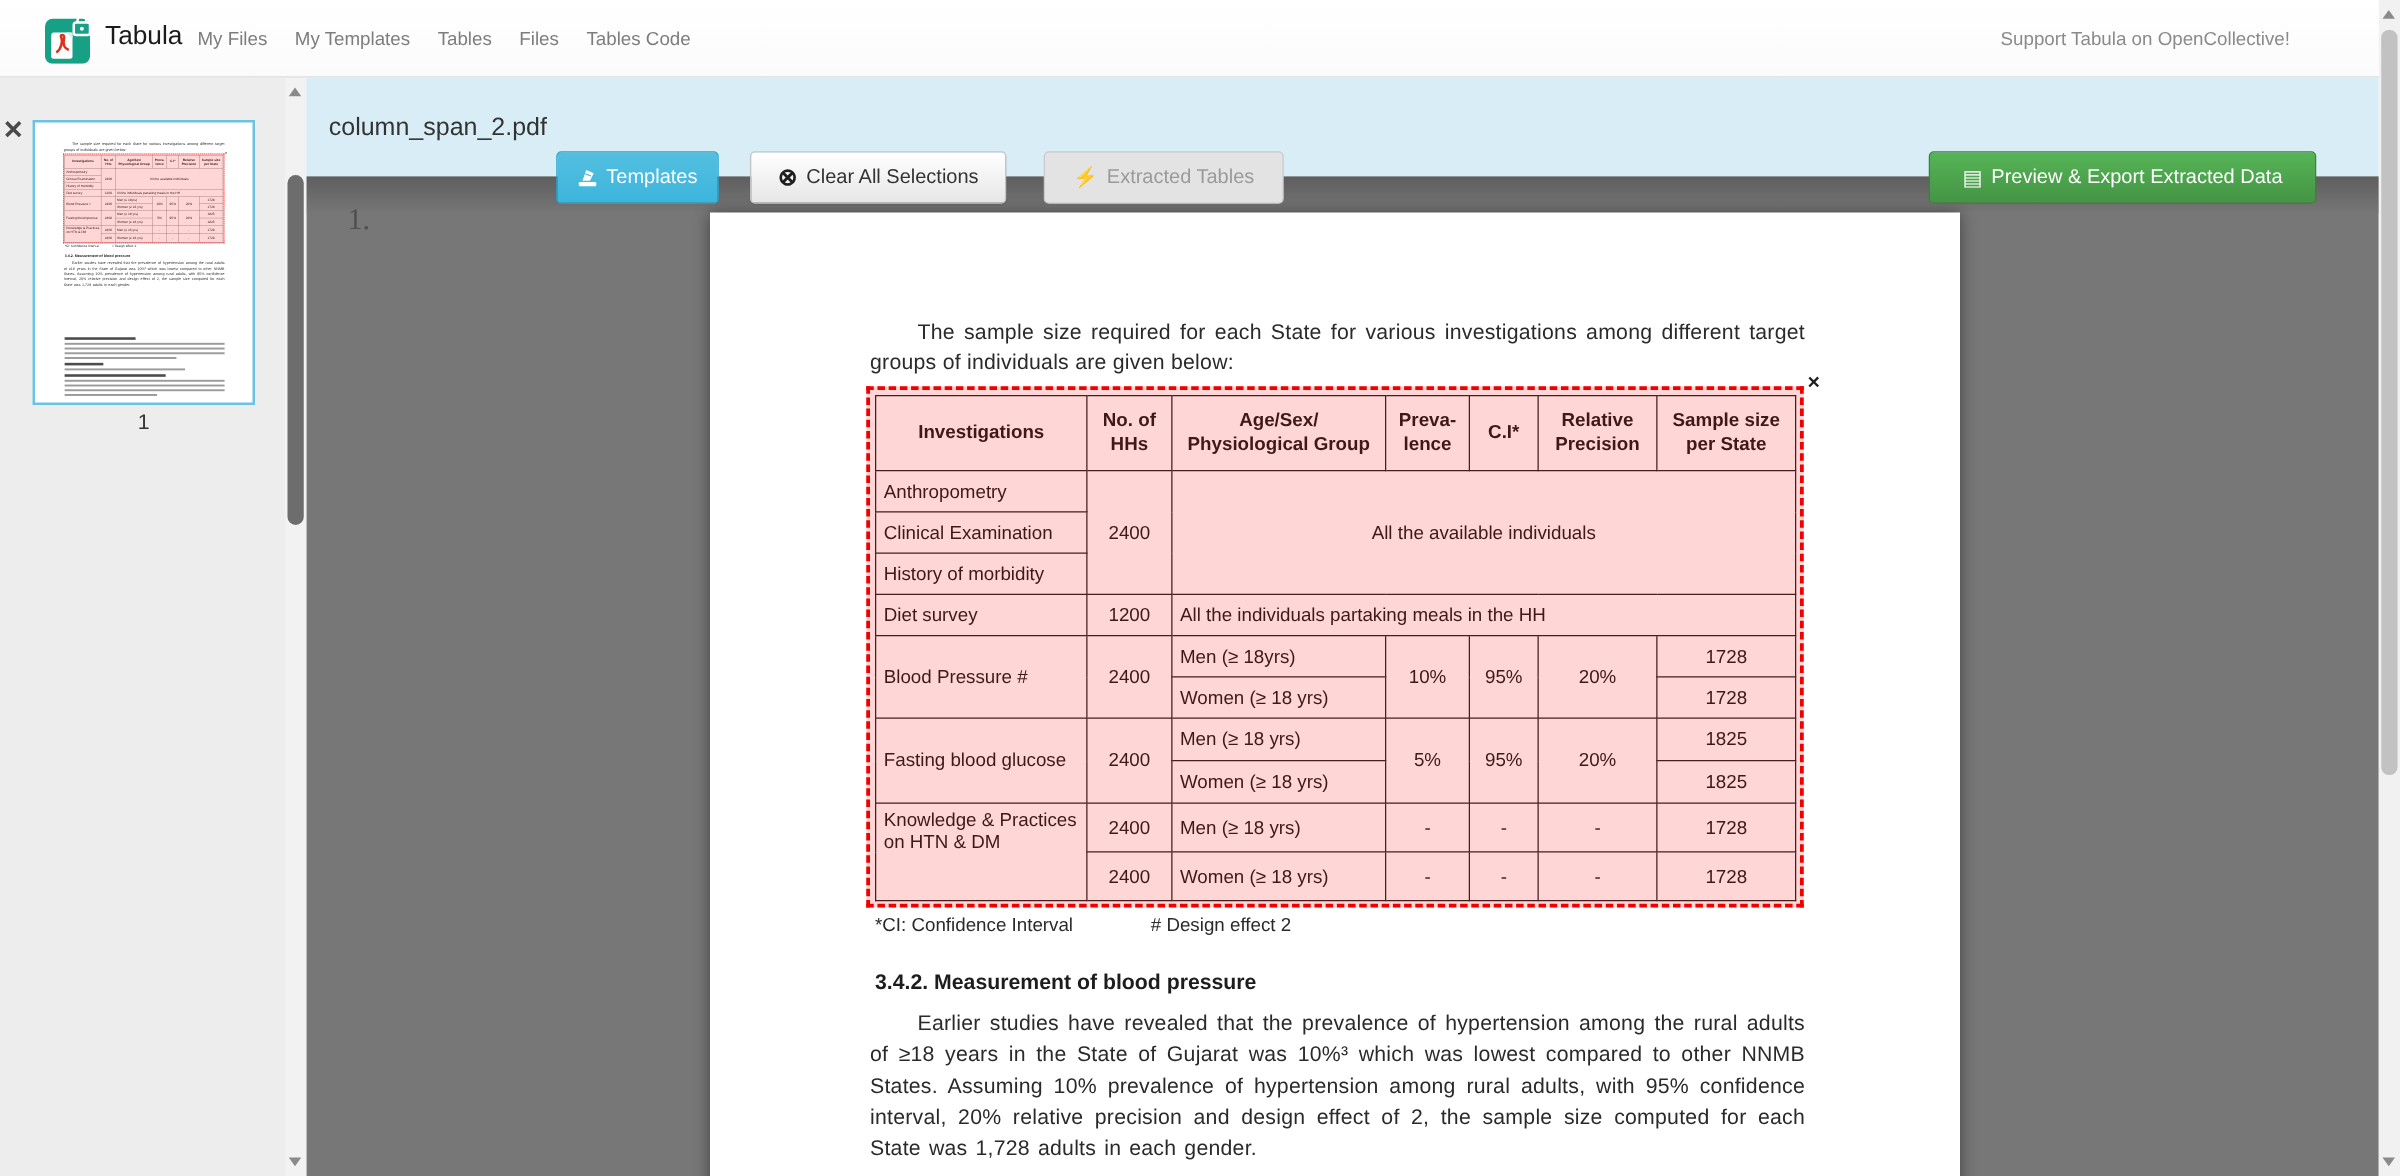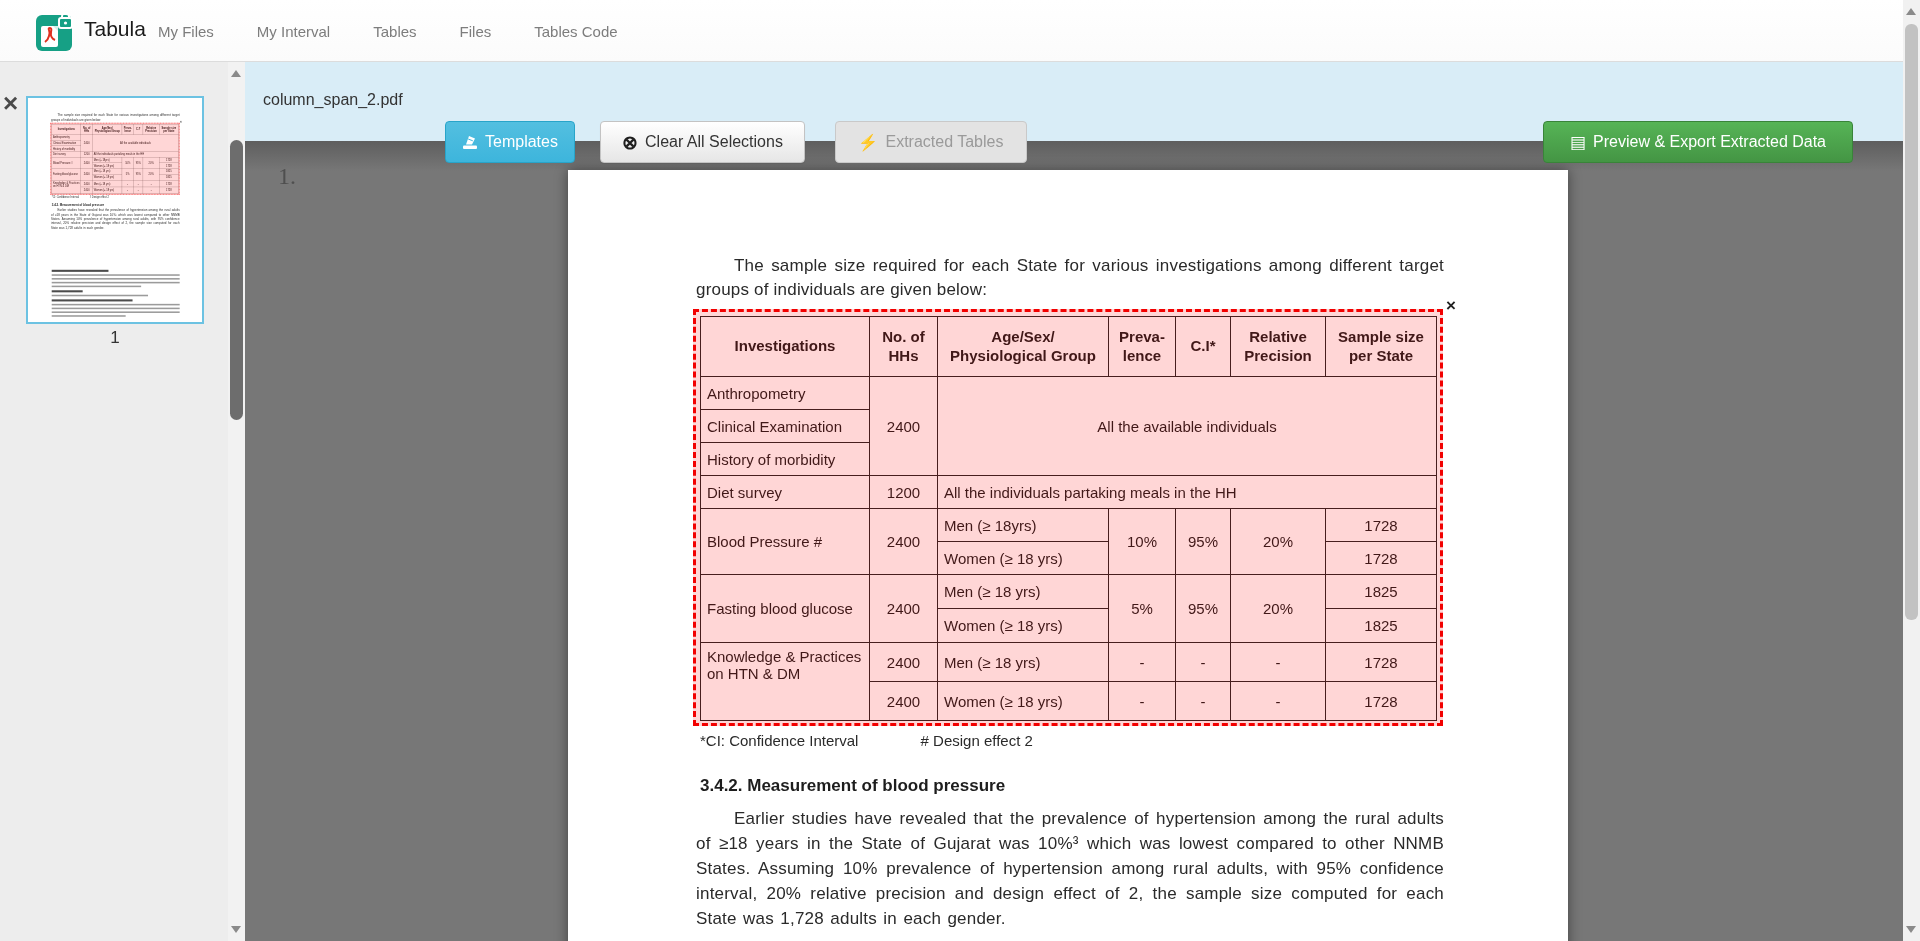--- a/index.html
+++ b/index.html
@@ -4,21 +4,21 @@
 <style>
   * { margin:0; padding:0; box-sizing:border-box; }
   html,body { width:1920px; height:941px; overflow:hidden; background:#fff;
               font-family:"Liberation Sans", sans-serif; }
 
   
   .navbar { position:absolute; left:0; top:0; width:1920px; height:62px;
             background:linear-gradient(#ffffff,#fbfbfb); border-bottom:1px solid #dcdcdc; z-index:30; }
   .logo { position:absolute; left:36px; top:11px; width:40px; height:40px; }
   .brand { position:absolute; left:84px; top:17px; font-size:21px; font-weight:normal; color:#1b1b1b; cursor:pointer; }
-  .nav-items { position:absolute; left:158px; top:0; height:62px; display:flex; align-items:center; gap:43px; }
+  .nav-items { position:absolute; left:158px; top:0; height:62px; display:flex; align-items:center; gap:22px; }
   .nav-item { font-size:15px; color:#7d7d7d; cursor:pointer; white-space:nowrap; }
   .support { position:absolute; right:88px; top:0; height:62px; display:flex; align-items:center;
              font-size:15px; color:#8a8a8a; cursor:pointer; }
 
   
   .sidebar { position:absolute; left:0; top:62px; width:245px; height:879px; background:#ededed; z-index:20; }
   .thumb-close { position:absolute; left:3px; top:30px; font-size:26px; font-weight:bold; color:#4a4a4a;
                  line-height:22px; cursor:pointer; }
   .thumb-wrap { position:absolute; left:26px; top:34px; width:178px; height:228px; background:#fff;
                 border:2px solid #6cc2e2; overflow:hidden; cursor:pointer; }
@@ -27,21 +27,21 @@
                  font-size:17px; color:#333; }
   .side-scroll { position:absolute; right:0; top:0; width:17px; height:879px; background:#f2f2f2; }
   .side-thumbbar { position:absolute; left:2px; top:78px; width:13px; height:280px; background:#6d6d6d; border-radius:7px; cursor:pointer; }
   .arrow-up { width:0; height:0; border-left:5px solid transparent; border-right:5px solid transparent;
               border-bottom:7px solid #8a8a8a; position:absolute; left:3px; cursor:pointer; }
   .arrow-down { width:0; height:0; border-left:5px solid transparent; border-right:5px solid transparent;
                 border-top:7px solid #8a8a8a; position:absolute; left:3px; cursor:pointer; }
 
   
   .toolbar { position:absolute; left:245px; top:62px; width:1658px; height:79px; background:#d9edf7; z-index:25; }
-  .filename { position:absolute; left:18px; top:29px; font-size:16px; color:#333; }
+  .filename { position:absolute; left:18px; top:29px; font-size:20px; color:#333; }
   .btn { position:absolute; top:19px; height:42px; border-radius:4px; font-size:16px;
          display:flex; align-items:center; justify-content:center; cursor:pointer; padding:0 14px;margin-top:40px; }
   .btn-templates { left:200px; width:130px; background:linear-gradient(#53bfe0,#3db5dc);
                    border:1px solid #28a4c9; color:#fff; }
   .btn-clear { left:355px; width:205px; background:linear-gradient(#ffffff,#e6e6e6);
                border:1px solid #c3c3c3; color:#333; box-shadow:0 1px 1px rgba(0,0,0,.08); }
   .btn-auto { left:590px; width:192px; background:#e3e3e3; border:1px solid #c9c9c9; color:#9a9a9a; cursor:default; }
   .btn-export { left:1298px; width:310px; background:linear-gradient(#56b456,#449544);
                 border:1px solid #398439; color:#fff; font-size:16px; }
   .btn .ico { margin-right:7px; display:inline-flex; align-items:center; }
@@ -109,25 +109,26 @@
     <rect x="5" y="15" width="17" height="21" rx="2" fill="#ffffff"></rect>
     <path d="M22 15 l0 5 l-5 -5 z" fill="#d7f0e9"></path>
     <path d="M9 31 q3 -2 4 -6 q1 -4 0 -6 q-1 -2 1 -2 q2 0 1 4 q-1 6 4 8" stroke="#e0301e" stroke-width="2" fill="none"></path>
     <rect x="23" y="7" width="13" height="10" rx="2" fill="#16a085" stroke="#ffffff" stroke-width="2"></rect>
     <path d="M26 7 v-1.5 a3.5 3.5 0 0 1 7 0 V7" stroke="#ffffff" stroke-width="2" fill="none"></path>
     <circle cx="29.5" cy="12" r="1.6" fill="#ffffff"></circle>
   </svg>
   <div class="brand">Tabula</div>
   <div class="nav-items">
     <div class="nav-item">My Files</div>
-    <div class="nav-item">My Interval</div>
+    <div class="nav-item">My Templates</div>
     <div class="nav-item">Tables</div>
     <div class="nav-item">Files</div>
     <div class="nav-item">Tables Code</div>
   </div>
+  <div class="support">Support Tabula on OpenCollective!</div>
 </div>
 
 <div class="sidebar">
   <div class="thumb-close">×</div>
   <div class="thumb-wrap">
     <div class="thumb-scale" id="thumb-scale">
         <div class="page-content">
 
       <div class="doc-intro">The sample size required for each State for various investigations among different target groups of individuals are given below:</div>
 

